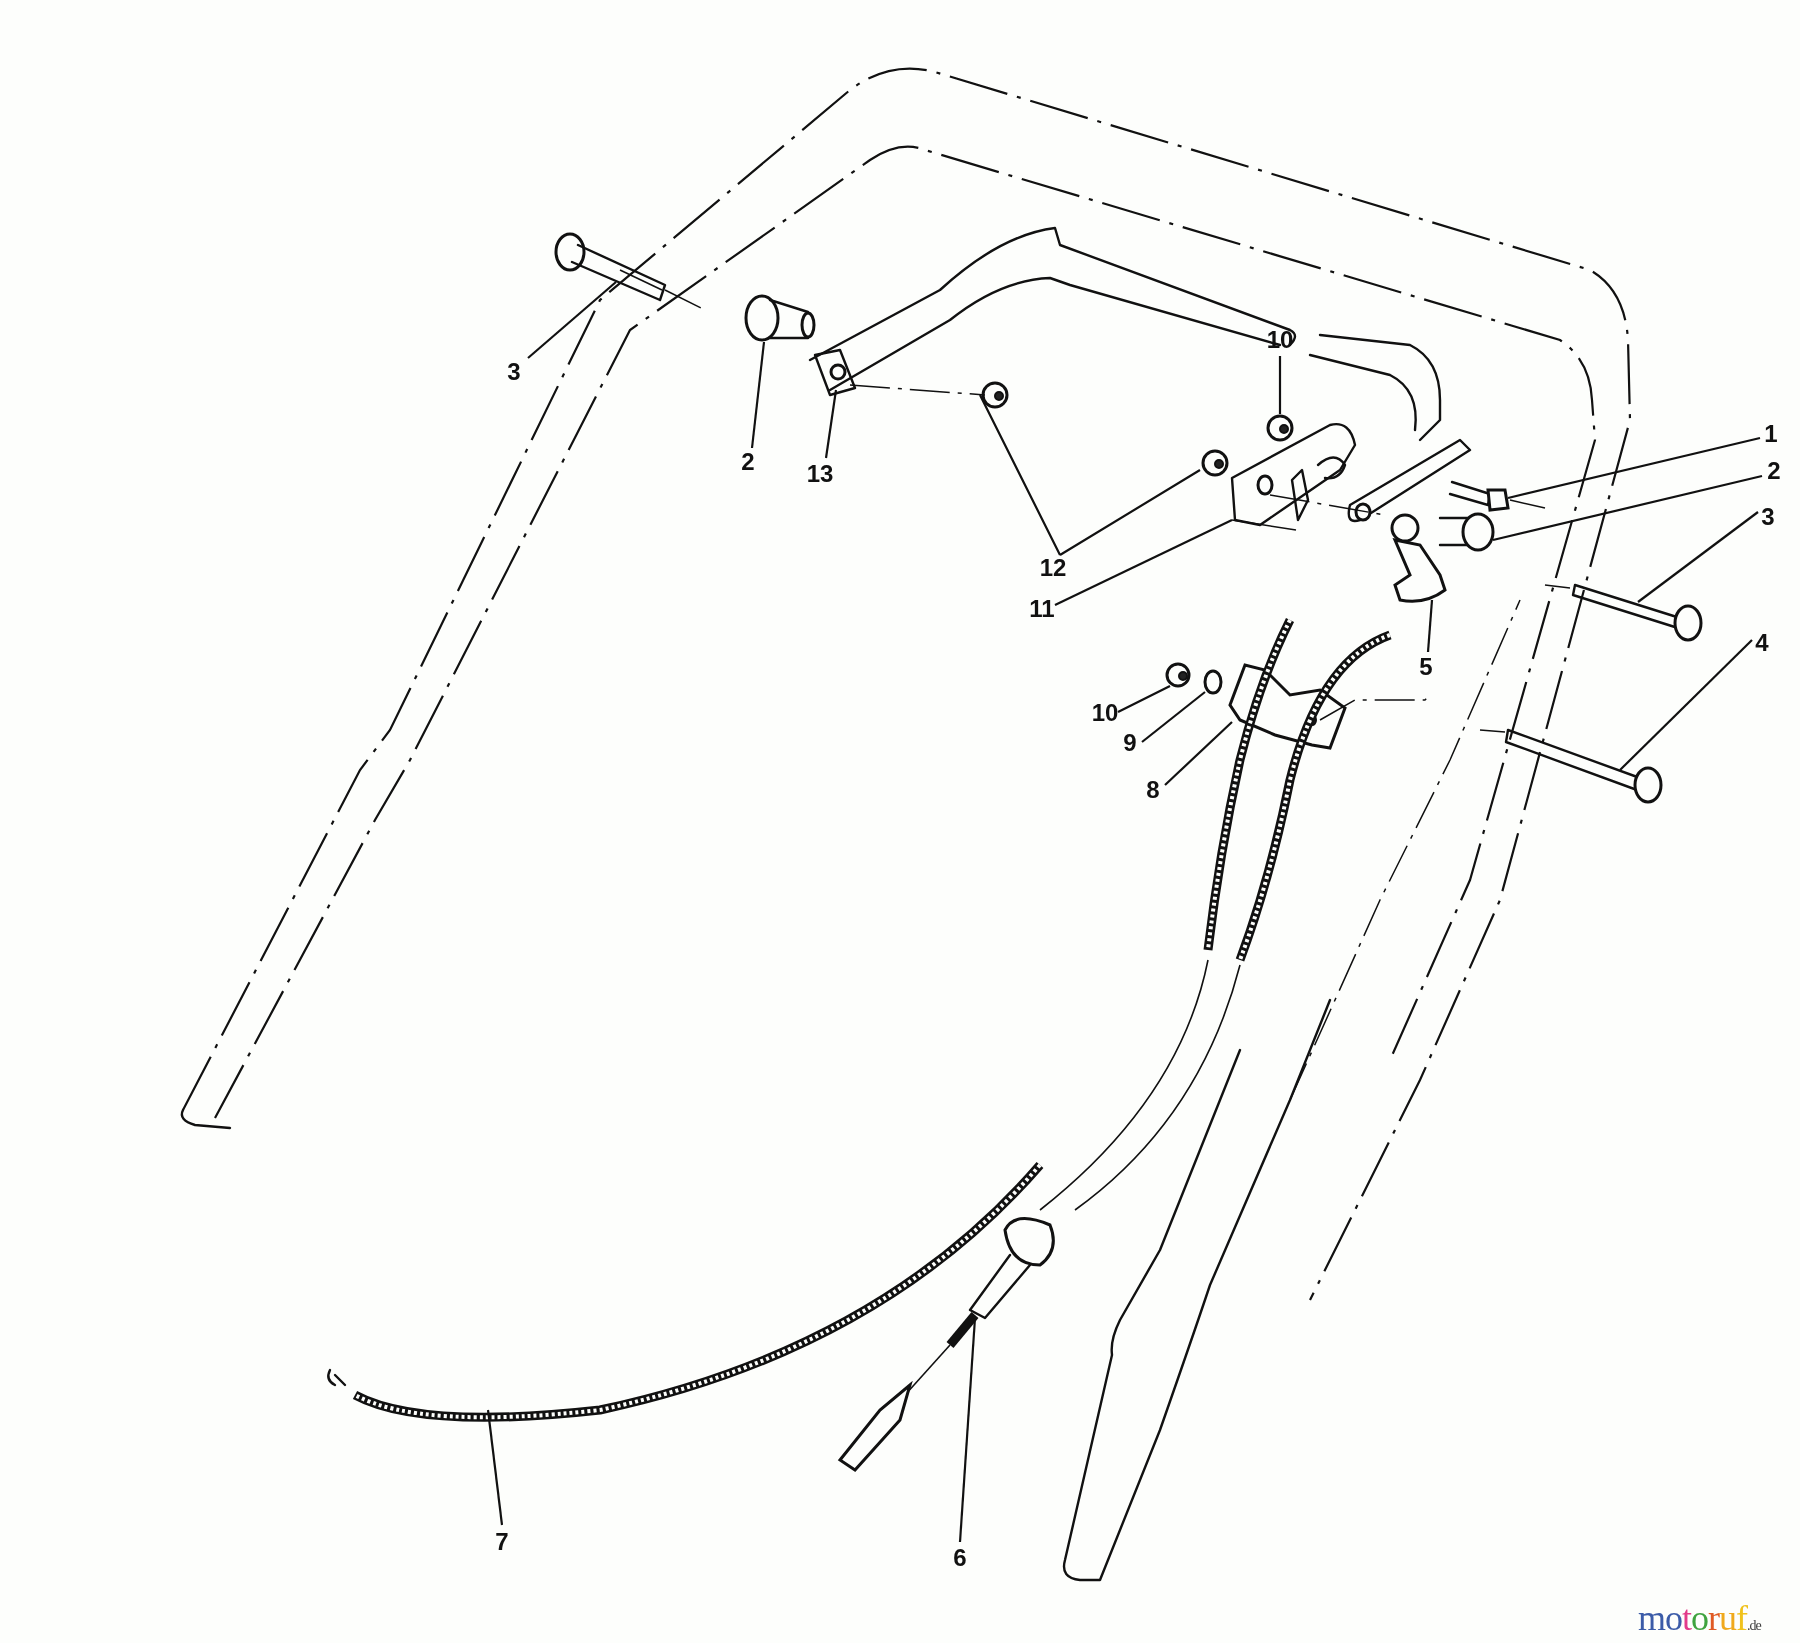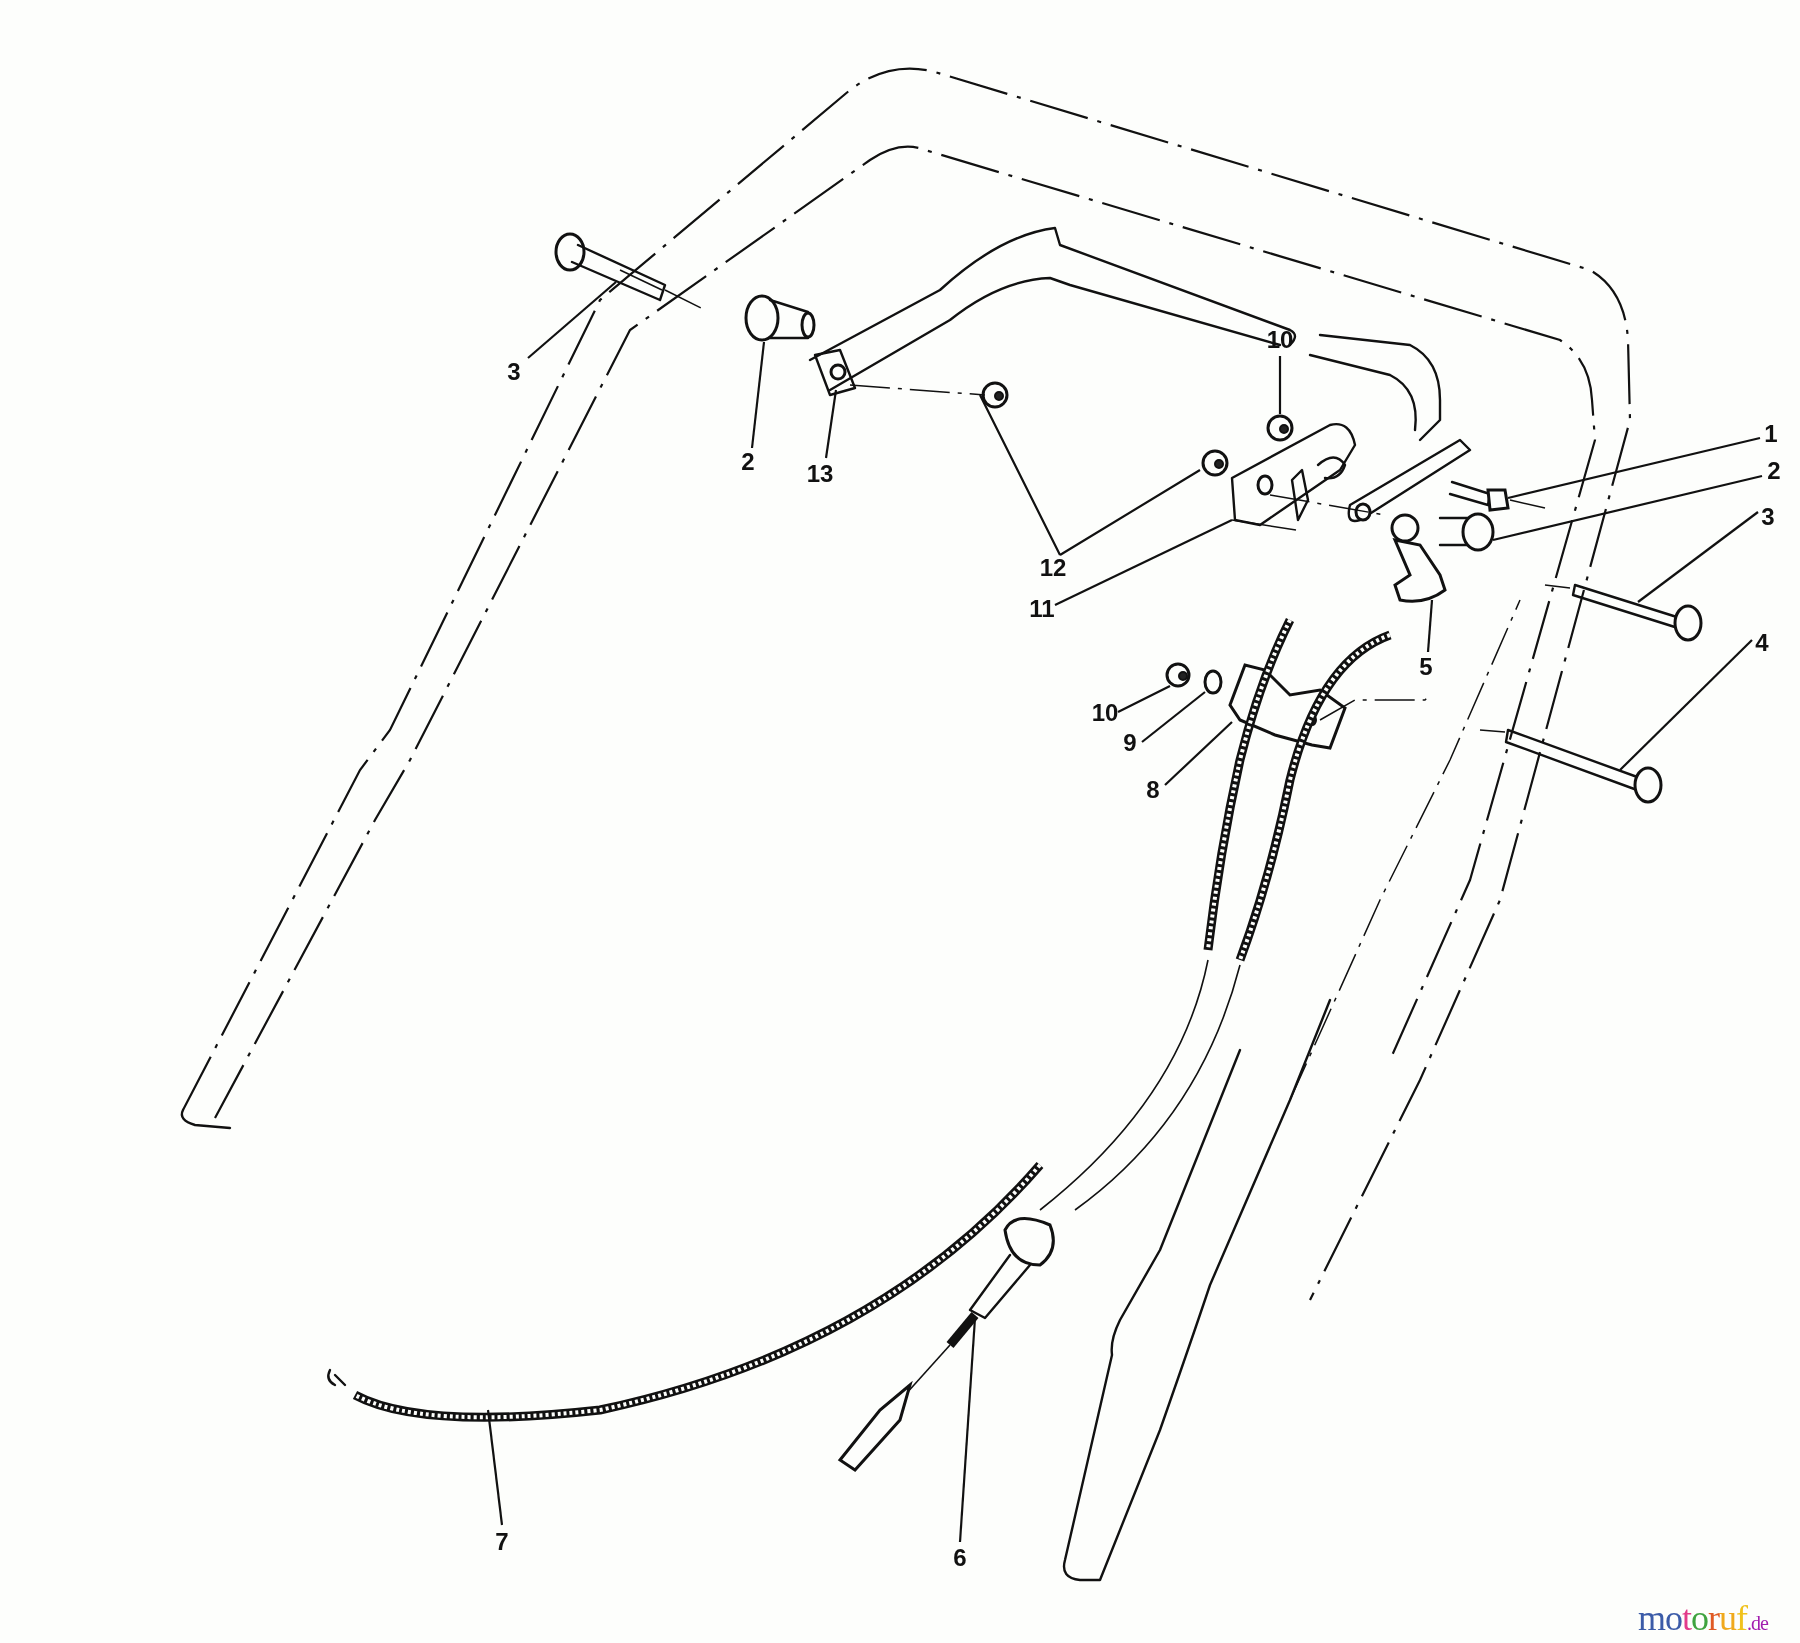--- a/index.html
+++ b/index.html
@@ -9,21 +9,21 @@
     .dash { fill: none; stroke: #111; stroke-width: 2.2; stroke-dasharray: 60 10 4 10; }
     .thin { fill: none; stroke: #111; stroke-width: 1.6; }
     .center { fill: none; stroke: #111; stroke-width: 1.5; stroke-dasharray: 40 8 4 8; }
     .leader { fill: none; stroke: #111; stroke-width: 2.2; }
     .part { fill: #fdfefc; stroke: #111; stroke-width: 3; }
     .partdark { fill: #222; stroke: #111; stroke-width: 2; }
     .cable { fill: none; stroke: #111; stroke-width: 9; }
     .cable-in { fill: none; stroke: #fdfefc; stroke-width: 4; stroke-dasharray: 3 3; }
     .lbl { font-family: "Liberation Sans", sans-serif; font-weight: bold; font-size: 24px; fill: #111; }
     .logo { position: absolute; left: 1638px; top: 1597px; font-family: "Liberation Serif", serif; font-size: 36px; letter-spacing: -1px; }
-    .logo .de { font-size: 20px; color: #a21caf; }
+    .logo .de { font-size: 14px; color: #404040; }
     .logo span { display: inline-block; }
   </style>
 </head>
 <body>
 
 <svg id="diagram" viewBox="0 0 1800 1643" xmlns="http://www.w3.org/2000/svg">
 
   <g>
 
     <path class="dash" d="M183,1110 L360,770 L390,730 L600,300 L850,90 Q890,60 935,72 L1590,270 Q1625,290 1628,340 L1630,420 L1500,900 L1420,1080 L1310,1300"></path>

